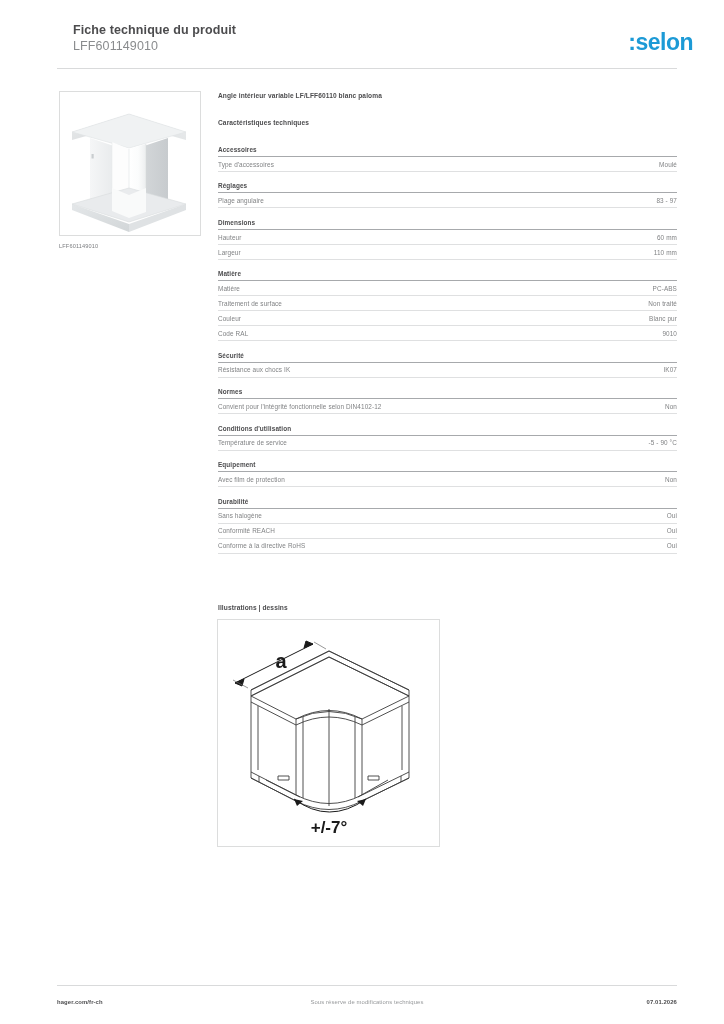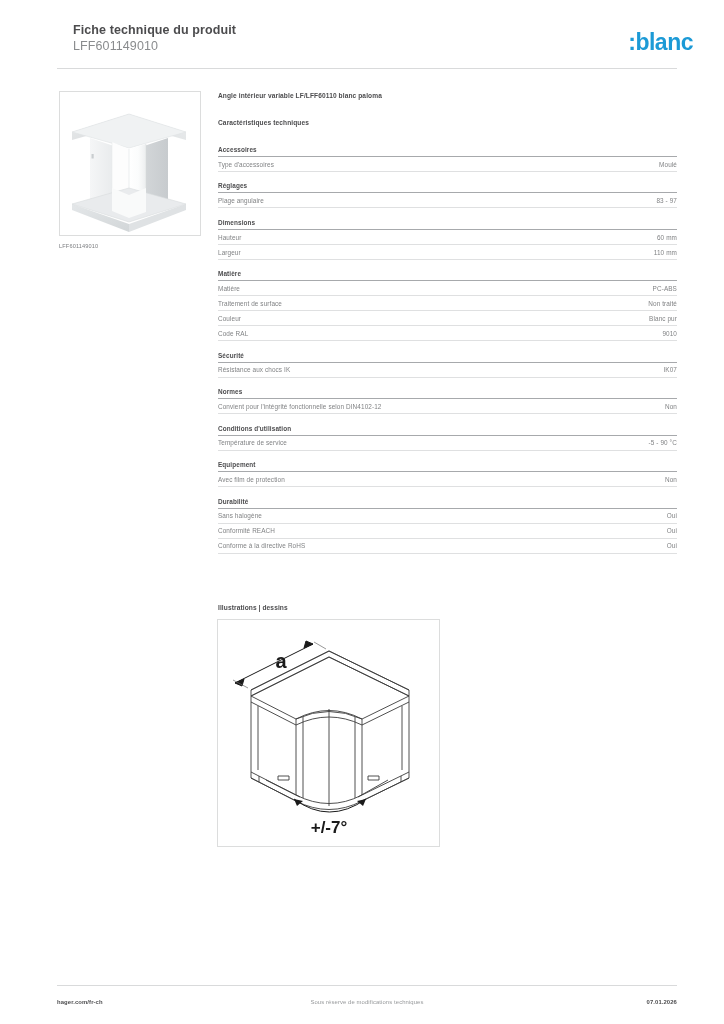--- a/index.html
+++ b/index.html
@@ -194,21 +194,21 @@
   }
 </style>
 </head>
 <body>
 
 <div class="page">
 
   <div class="header">
     <div class="doc-title">Fiche technique du produit</div>
     <div class="doc-subtitle">LFF601149010</div>
-    <div class="logo">:blanc</div>
+    <div class="logo">:selon</div>
   </div>
   <div class="header-rule"></div>
 
   <div class="photo-box">
     <svg class="prod-svg" width="138" height="141" viewBox="0 0 138 141">
       <defs>
         <linearGradient id="gTopL" x1="0" y1="0" x2="1" y2="1">
           <stop offset="0" stop-color="#e9ebec"></stop>
           <stop offset="1" stop-color="#d7dadc"></stop>
         </linearGradient>

